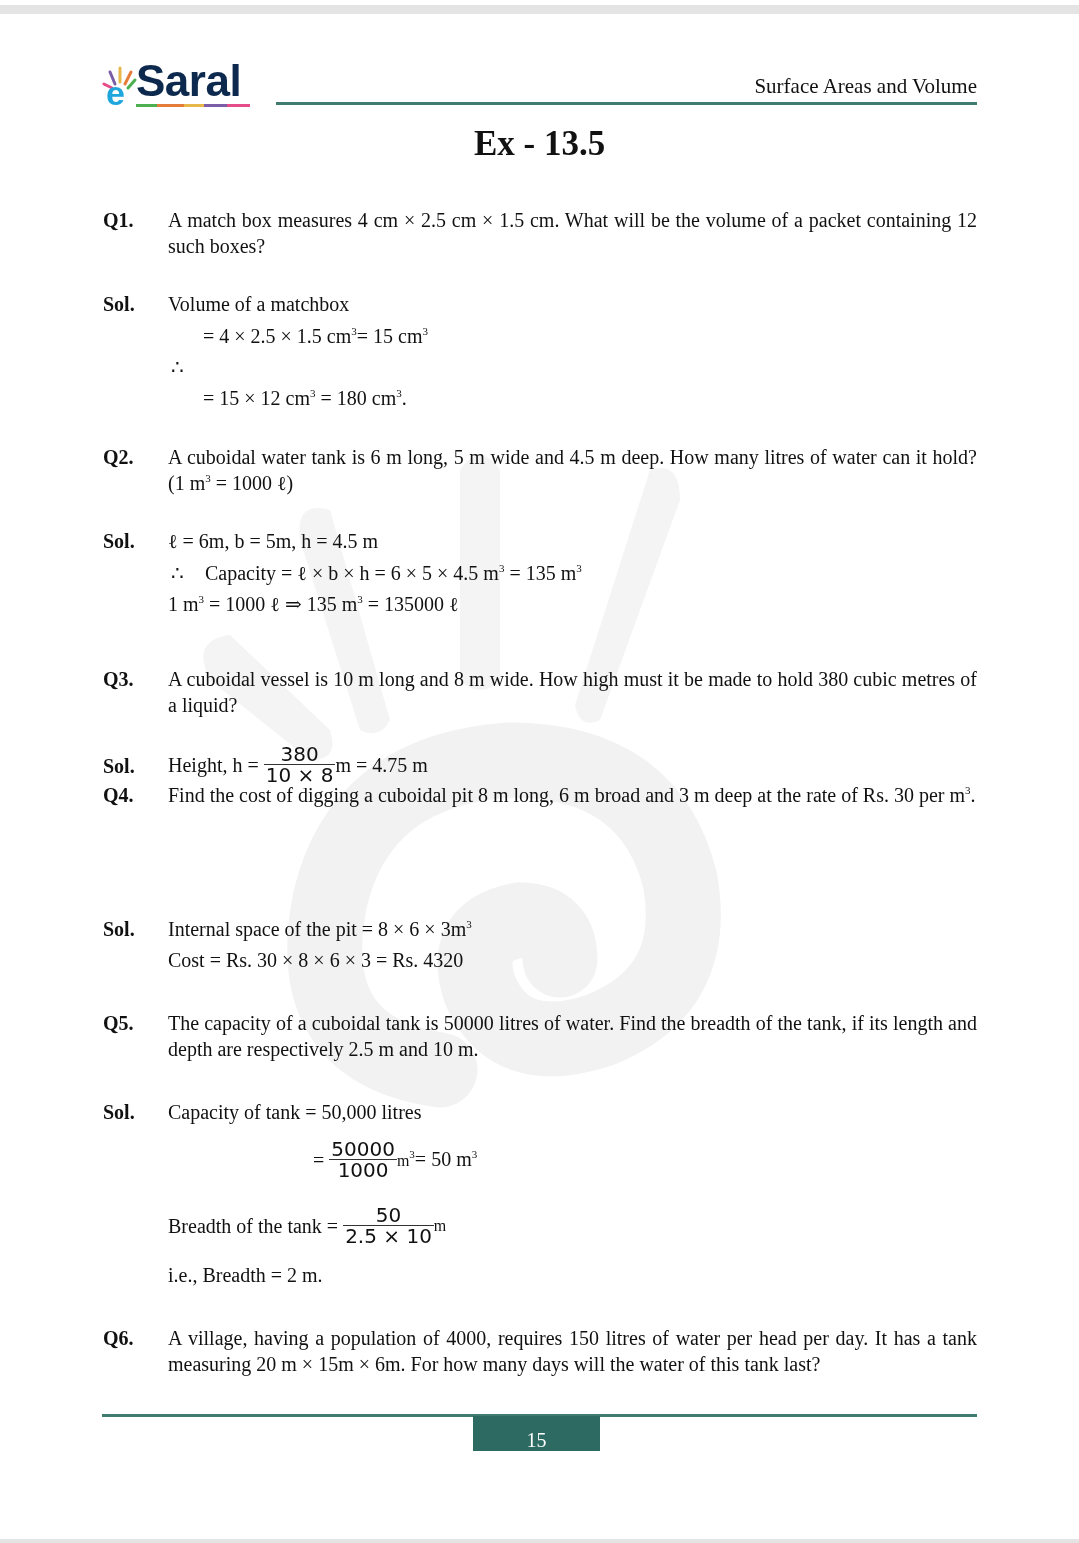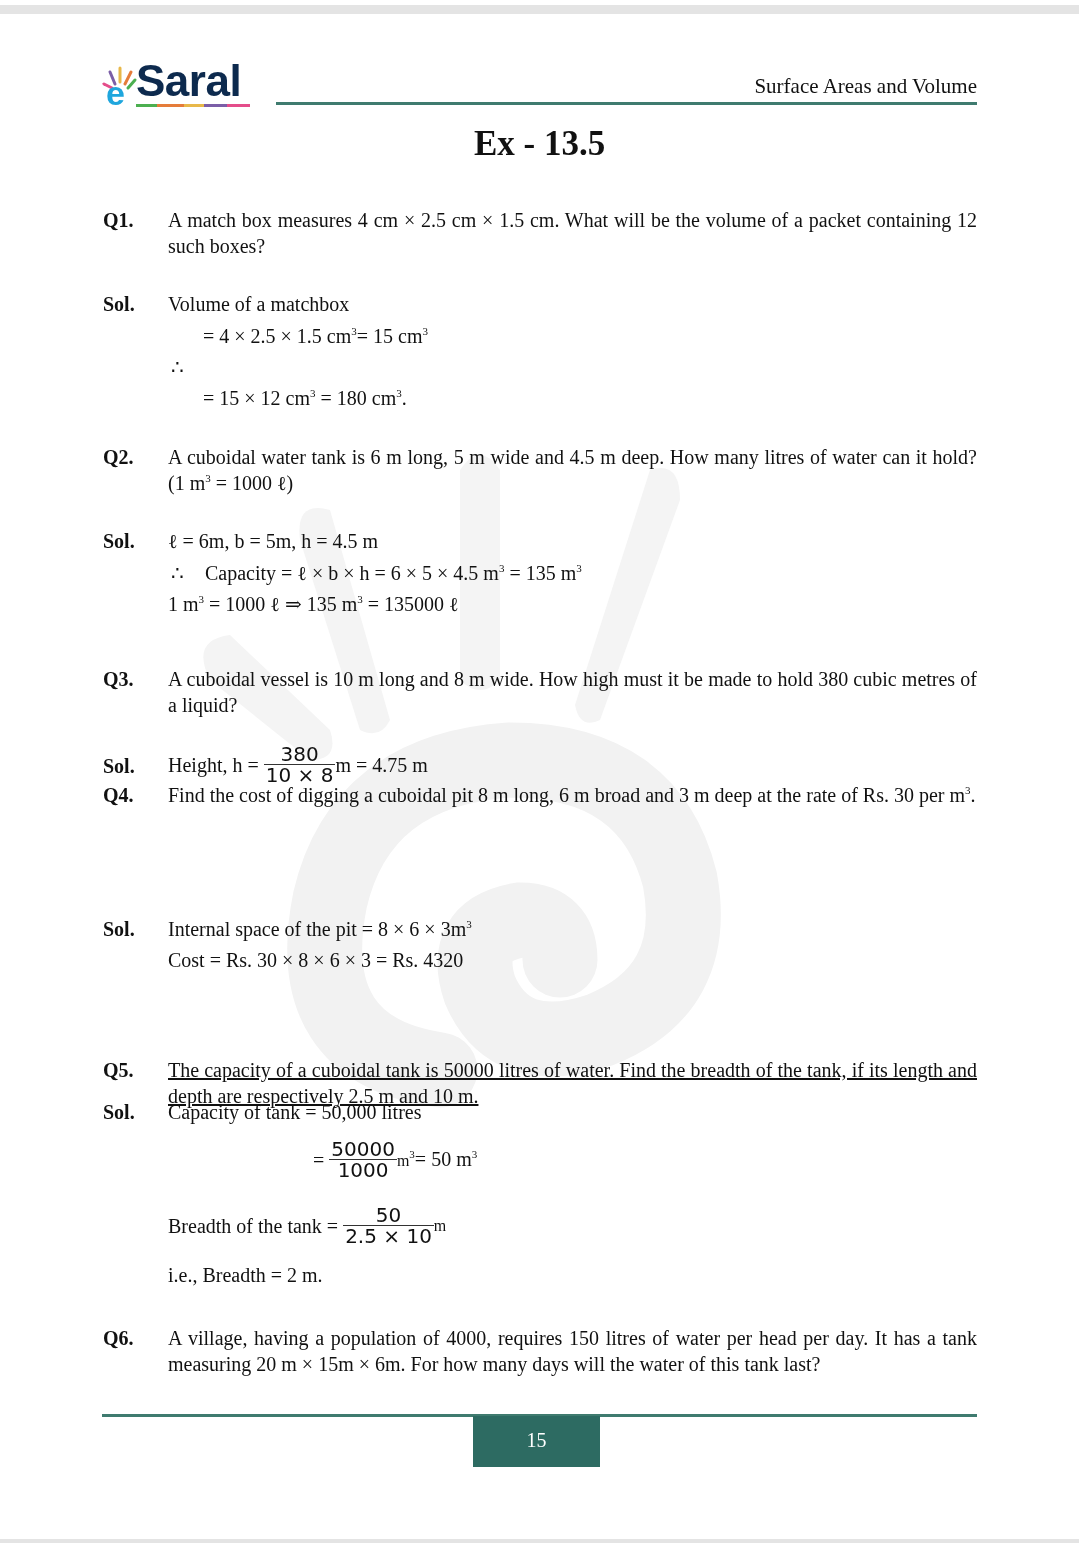--- a/index.html
+++ b/index.html
@@ -29,21 +29,21 @@
   .label { position: absolute; left: 0; top: 0; font-weight: bold; font-size: 20px; }
   .text { margin-left: 65px; text-align: justify; }
   .line { position: absolute; white-space: nowrap; font-size: 20px; }
   sup { font-size: 11px; vertical-align: 8px; line-height: 0; }
 
   .frac { display: inline-block; vertical-align: middle; text-align: center; font-family: "DejaVu Sans", sans-serif; font-size: 20px; line-height: 20px; }
   .frac .num { display: block; padding: 0 2px; border-bottom: 1px solid #333; }
   .frac .den { display: block; padding: 0 2px; }
 
   .footer-line { position: absolute; left: 102px; top: 1414px; width: 875px; height: 3px; background: #3f7b6f; }
-  .page-box { position: absolute; left: 473px; top: 1416px; width: 127px; height: 51px; background: #2d6b62; color: #ffffff; font-size: 20px; text-align: center; line-height: 49px; }
+  .page-box { position: absolute; left: 473px; top: 1416px; width: 127px; height: 35px; background: #2d6b62; color: #ffffff; font-size: 20px; text-align: center; line-height: 49px; }
 </style>
 </head>
 <body>
 
 <div class="topbar"></div>
 
 <svg class="watermark" viewBox="0 0 620 700">
   <g fill="#f4f4f4">
     <path d="M30 250 Q10 210 50 205 L150 300 Q160 330 130 330 Z"></path>
     <path d="M120 110 Q115 70 150 80 L210 290 Q200 310 180 300 Z"></path>
@@ -114,21 +114,21 @@
   <span class="label">Q4.</span>
   <div class="text"><span>Find the cost of digging a cuboidal pit 8 m long, 6 m broad and 3 m deep at the rate of Rs. 30 per m</span><sup>3</sup><span>.</span></div>
 </div>
 
 <div class="block" style="top:916px; height:60px;">
   <span class="label">Sol.</span>
   <span class="line" style="left:65px; top:0;"><span>Internal space of the pit = 8 × 6 × 3m</span><sup>3</sup></span>
   <span class="line" style="left:65px; top:31px;">Cost = Rs. 30 × 8 × 6 × 3 = Rs. 4320</span>
 </div>
 
-<div class="block" style="top:1057px;text-decoration:underline;">
+<div class="block" style="top:1010px;">
   <span class="label">Q5.</span>
   <div class="text">The capacity of a cuboidal tank is 50000 litres of water. Find the breadth of the tank, if its length and depth are respectively 2.5 m and 10 m.</div>
 </div>
 
 <div class="block" style="top:1099px; height:190px;">
   <span class="label">Sol.</span>
   <span class="line" style="left:65px; top:0;">Capacity of tank = 50,000 litres</span>
   <span class="line" style="left:210px; top:40px;">
     <span style="vertical-align:middle;">=</span>
     <span class="frac"><span class="num">50000</span><span class="den">1000</span></span><span style="vertical-align:middle;"><span style="font-size:16px;">m</span><sup>3</sup><span>= 50 m</span><sup>3</sup></span>

